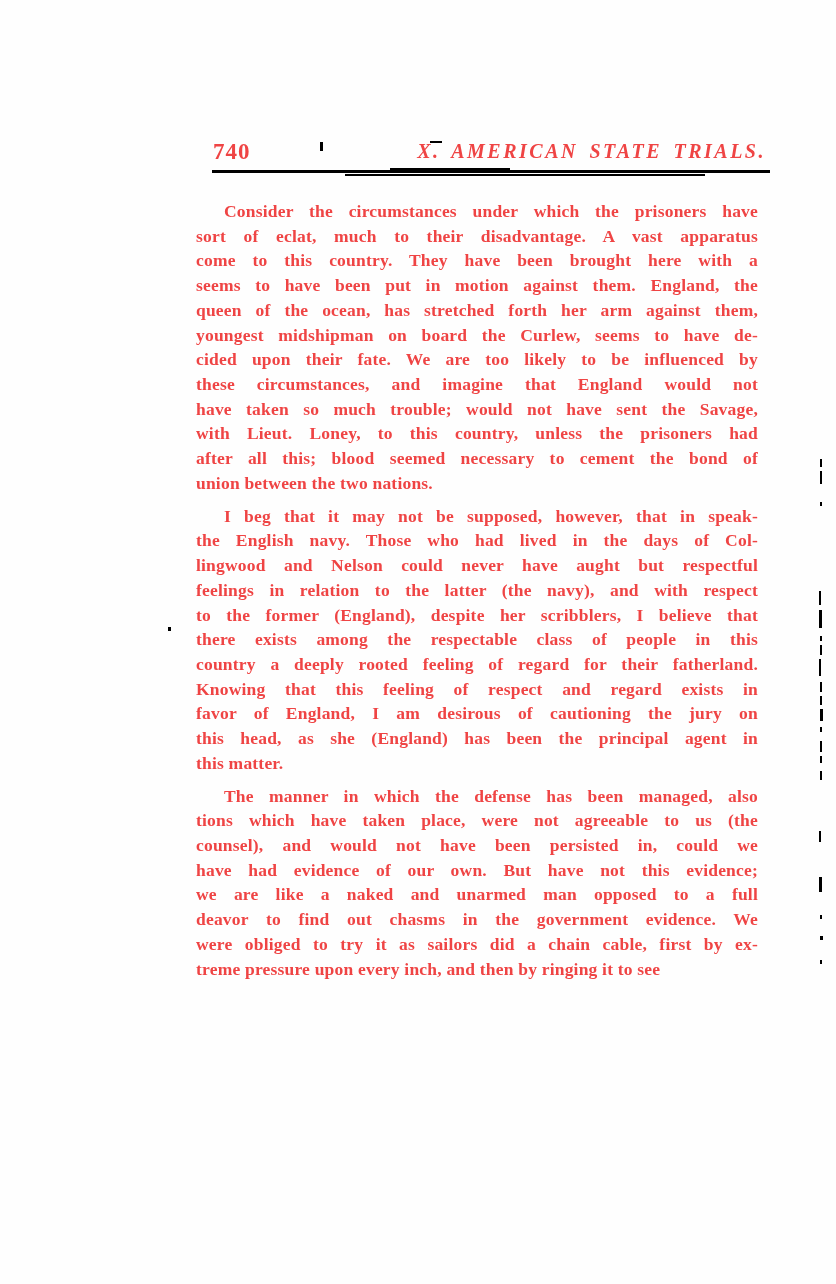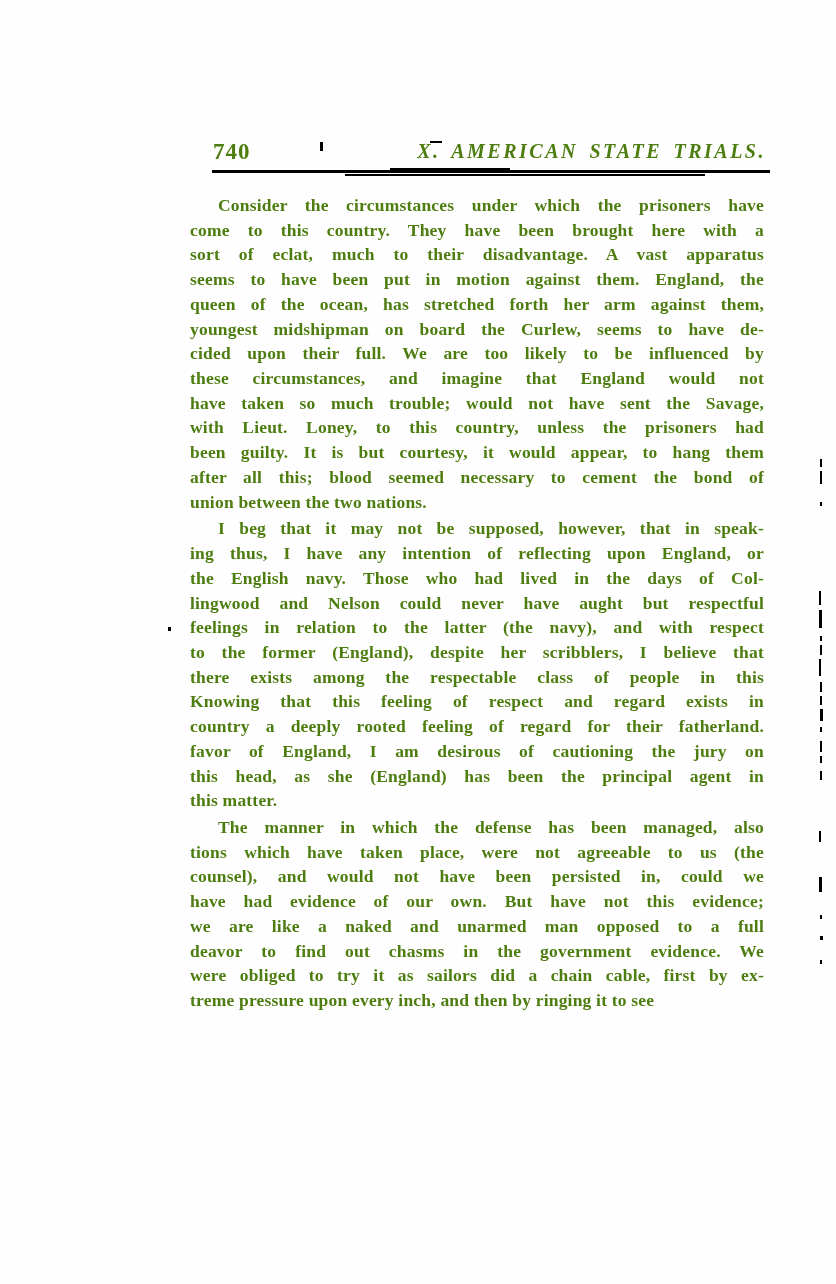--- a/index.html
+++ b/index.html
@@ -6,21 +6,21 @@
   body{
     width:836px;height:1284px;
     background:#ffffff;
     font-family:"Liberation Serif","DejaVu Serif",serif;
     position:relative;
     overflow:hidden;
   }
   .page{
     position:absolute;inset:0;
     background:#fefefe;
-    color:#4d7c0f;
+    color:#ef4444;
   }
   
   .header{
     position:absolute;top:137px;left:188px;width:578px;height:34px;
   }
   .page-num{
     position:absolute;left:25px;top:2px;
     font-size:23px;font-weight:700;letter-spacing:1px;
   }
   .header-title{
@@ -33,21 +33,21 @@
   .rule-main{top:170px;left:212px;width:558px;height:3px;}
   .rule-smear{top:174px;left:345px;width:360px;height:2px;}
   .rule-smear2{top:168px;left:390px;width:120px;height:2px;}
   
   .body-text{
     position:absolute;top:191px;left:188px;width:578px;
     font-size:17.5px;font-weight:700;
     line-height:24.72px;
     letter-spacing:0.2px;
   }
-  .paragraph{margin:2px;padding:0;}
+  .paragraph{margin:8px;padding:0;}
   .line{
     text-align:justify;
     text-align-last:justify;
     white-space:normal;
   }
   .line.first{text-indent:28px;}
   .line.last{text-align-last:left;}
   
   .speck{position:absolute;background:#000;}
 </style>
@@ -61,43 +61,41 @@
     <span class="header-title">X. AMERICAN STATE TRIALS.</span>
   </div>
 
   <div class="rule rule-main"></div>
   <div class="rule rule-smear"></div>
   <div class="rule rule-smear2"></div>
 
   <div class="body-text">
       <div class="paragraph">
         <div class="line first">Consider the circumstances under which the prisoners have</div>
+        <div class="line">sort of eclat, much to their disadvantage. A vast apparatus</div>
         <div class="line">come to this country. They have been brought here with a</div>
-        <div class="line">sort of eclat, much to their disadvantage. A vast apparatus</div>
         <div class="line">seems to have been put in motion against them. England, the</div>
         <div class="line">queen of the ocean, has stretched forth her arm against them,</div>
         <div class="line">youngest midshipman on board the Curlew, seems to have de-</div>
-        <div class="line">cided upon their full. We are too likely to be influenced by</div>
+        <div class="line">cided upon their fate. We are too likely to be influenced by</div>
         <div class="line">these circumstances, and imagine that England would not</div>
         <div class="line">have taken so much trouble; would not have sent the Savage,</div>
         <div class="line">with Lieut. Loney, to this country, unless the prisoners had</div>
-        <div class="line">been guilty. It is but courtesy, it would appear, to hang them</div>
         <div class="line">after all this; blood seemed necessary to cement the bond of</div>
         <div class="line last">union between the two nations.</div>
       </div>
       <div class="paragraph">
         <div class="line first">I beg that it may not be supposed, however, that in speak-</div>
-        <div class="line">ing thus, I have any intention of reflecting upon England, or</div>
         <div class="line">the English navy. Those who had lived in the days of Col-</div>
         <div class="line">lingwood and Nelson could never have aught but respectful</div>
         <div class="line">feelings in relation to the latter (the navy), and with respect</div>
         <div class="line">to the former (England), despite her scribblers, I believe that</div>
         <div class="line">there exists among the respectable class of people in this</div>
+        <div class="line">country a deeply rooted feeling of regard for their fatherland.</div>
         <div class="line">Knowing that this feeling of respect and regard exists in</div>
-        <div class="line">country a deeply rooted feeling of regard for their fatherland.</div>
         <div class="line">favor of England, I am desirous of cautioning the jury on</div>
         <div class="line">this head, as she (England) has been the principal agent in</div>
         <div class="line last">this matter.</div>
       </div>
       <div class="paragraph">
         <div class="line first">The manner in which the defense has been managed, also</div>
         <div class="line">tions which have taken place, were not agreeable to us (the</div>
         <div class="line">counsel), and would not have been persisted in, could we</div>
         <div class="line">have had evidence of our own. But have not this evidence;</div>
         <div class="line">we are like a naked and unarmed man opposed to a full</div>

